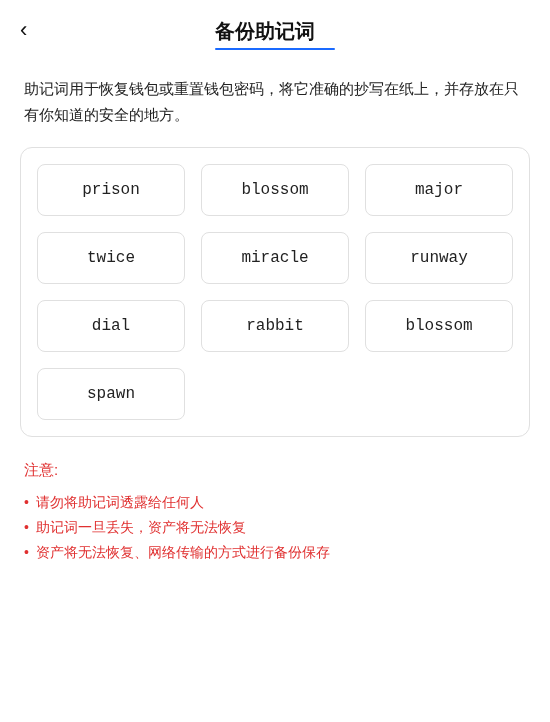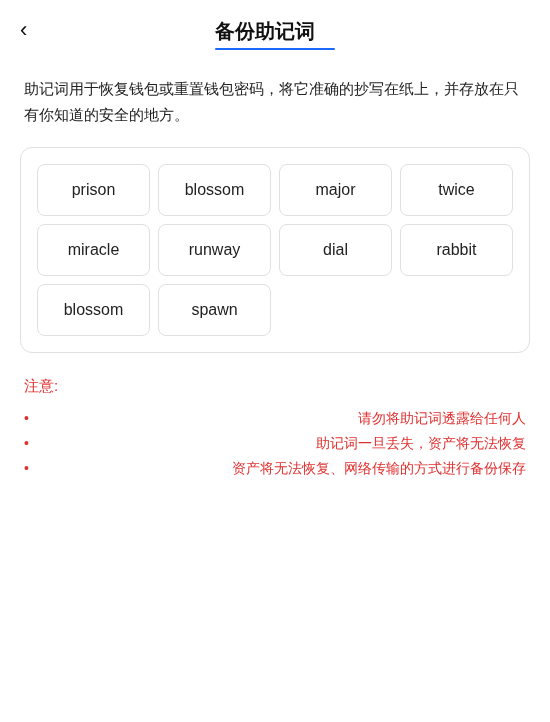--- a/index.html
+++ b/index.html
@@ -68,22 +68,23 @@
     .mnemonic-grid-container {
       margin: 0 20px;
       border: 1px solid #e0e0e0;
       border-radius: 12px;
       padding: 16px;
       background: #ffffff;
     }
 
     .mnemonic-grid {
       display: grid;
-      grid-template-columns: repeat(4, 1fr);
-      gap: 8px;
+      grid-template-columns: repeat(3, 1fr);
+      gap: 16px;
+      font-family: Liberation Mono, monospace;
     }
 
     .mnemonic-cell {
       border: 1px solid #e0e0e0;
       border-radius: 8px;
       padding: 16px 8px;
       text-align: center;
       font-size: 16px;
       color: #222;
       background: #ffffff;
@@ -97,21 +98,20 @@
     .notice-title {
       font-size: 15px;
       font-weight: 400;
       color: #e03030;
       margin-bottom: 10px;
     }
 
     .notice-list {
       list-style: none;
       padding: 0;
-      text-align: right;
     }
 
     .notice-list li {
       font-size: 14px;
       color: #e03030;
       line-height: 1.8;
       padding-left: 12px;
       position: relative;
     }
 

